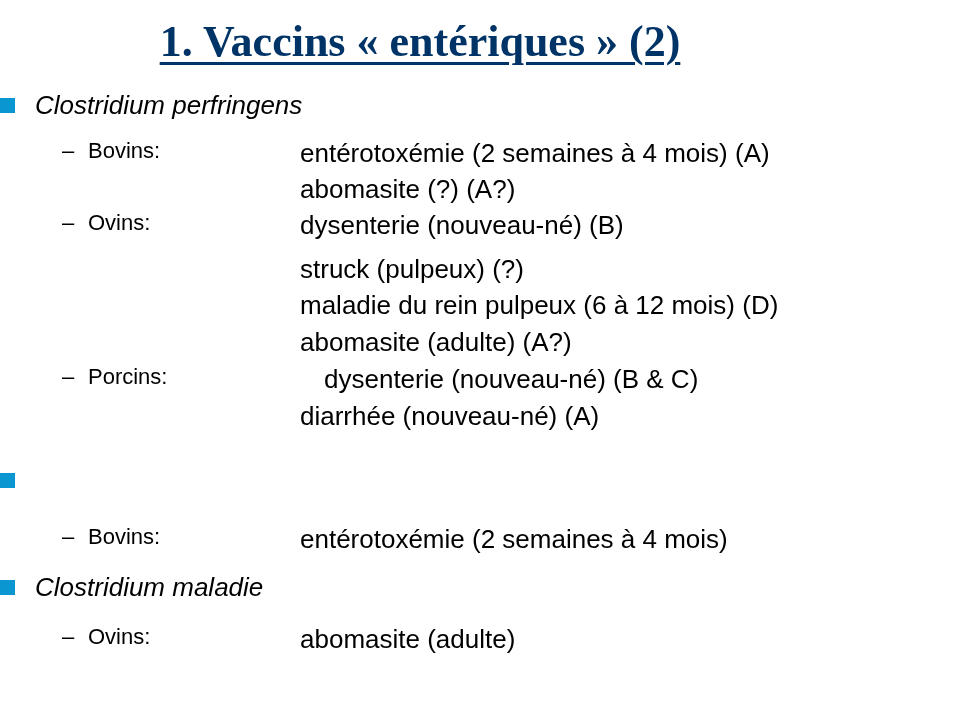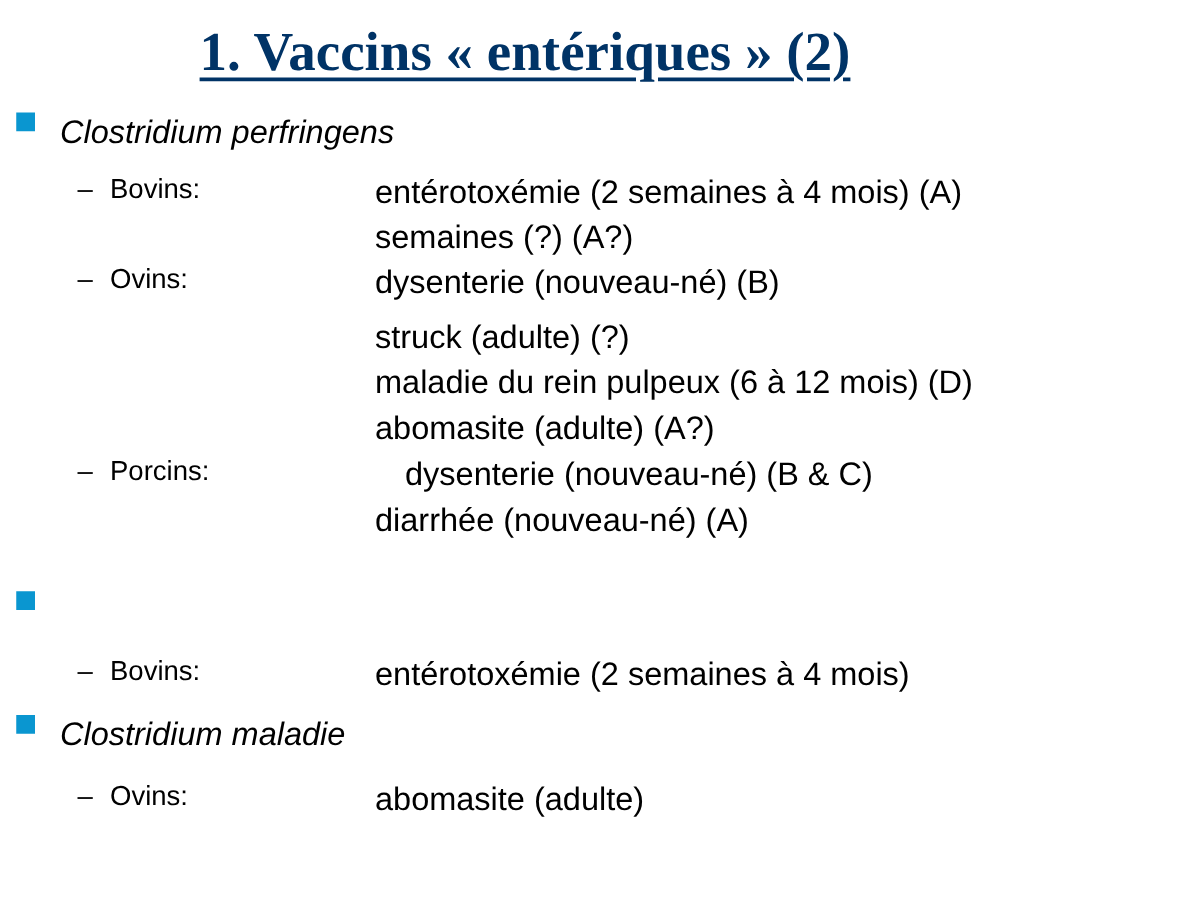--- a/index.html
+++ b/index.html
@@ -1,42 +1,42 @@
 <!DOCTYPE html>
 <html><head>
   <meta charset="utf-8">
   <style>
     html, body { margin:0; padding:0; }
     body { width:960px; height:720px; background:#ffffff; position:relative; overflow:hidden; font-family:"Liberation Sans", sans-serif; color:#000; }
     .title { position:absolute; left:0; top:16px; width:840px; text-align:center; }
     .title span { font-family:"Liberation Serif", serif; font-weight:bold; font-size:44px; color:#003366; text-decoration:underline; text-decoration-thickness:3px; text-underline-offset:6px; }
-    .bullet-head { position:absolute; left:13px; display:flex; align-items:flex-start; }
+    .bullet-head { position:absolute; left:0; display:flex; align-items:center; }
     .sq { width:15px; height:15px; background:#0a96d0; display:inline-block; margin-right:20px; }
     .bullet-head .label { font-style:italic; font-size:26px; }
     .sub { position:absolute; left:62px; font-size:22px; white-space:nowrap; }
     .sub .dash { display:inline-block; width:26px; }
     .sub .name { display:inline-block; }
     .val { position:absolute; left:300px; font-size:26px; white-space:nowrap; }
   </style>
 </head>
 <body>
 
 <div class="title"><span>1. Vaccins « entériques » (2)</span></div>
 
 <div class="bullet-head" style="top:90px;">
   <span class="sq"></span>
   <span class="label">Clostridium perfringens</span>
 </div>
 <div class="sub" style="top:138px;"><span class="dash">–</span><span class="name">Bovins:</span></div>
 <div class="val" style="top:138px;">entérotoxémie (2 semaines à 4 mois) (A)</div>
-<div class="val" style="top:174px;">semaines (?) (A?)</div>
+<div class="val" style="top:174px;">abomasite (?) (A?)</div>
 
 <div class="sub" style="top:210px;"><span class="dash">–</span><span class="name">Ovins:</span></div>
 <div class="val" style="top:210px;text-align:center;">dysenterie (nouveau-né) (B)</div>
-<div class="val" style="top:254px;">struck (adulte) (?)</div>
+<div class="val" style="top:254px;">struck (pulpeux) (?)</div>
 <div class="val" style="top:290px;">maladie du rein pulpeux (6 à 12 mois) (D)</div>
 <div class="val" style="top:327px;">abomasite (adulte) (A?)</div>
 
 <div class="sub" style="top:364px;"><span class="dash">–</span><span class="name">Porcins:</span></div>
 <div class="val" style="top:364px;margin-left:24px;">dysenterie (nouveau-né) (B &amp; C)</div>
 <div class="val" style="top:401px;">diarrhée (nouveau-né) (A)</div>
 
 <div class="bullet-head" style="top:473px;">
   <span class="sq"></span>
 </div>

